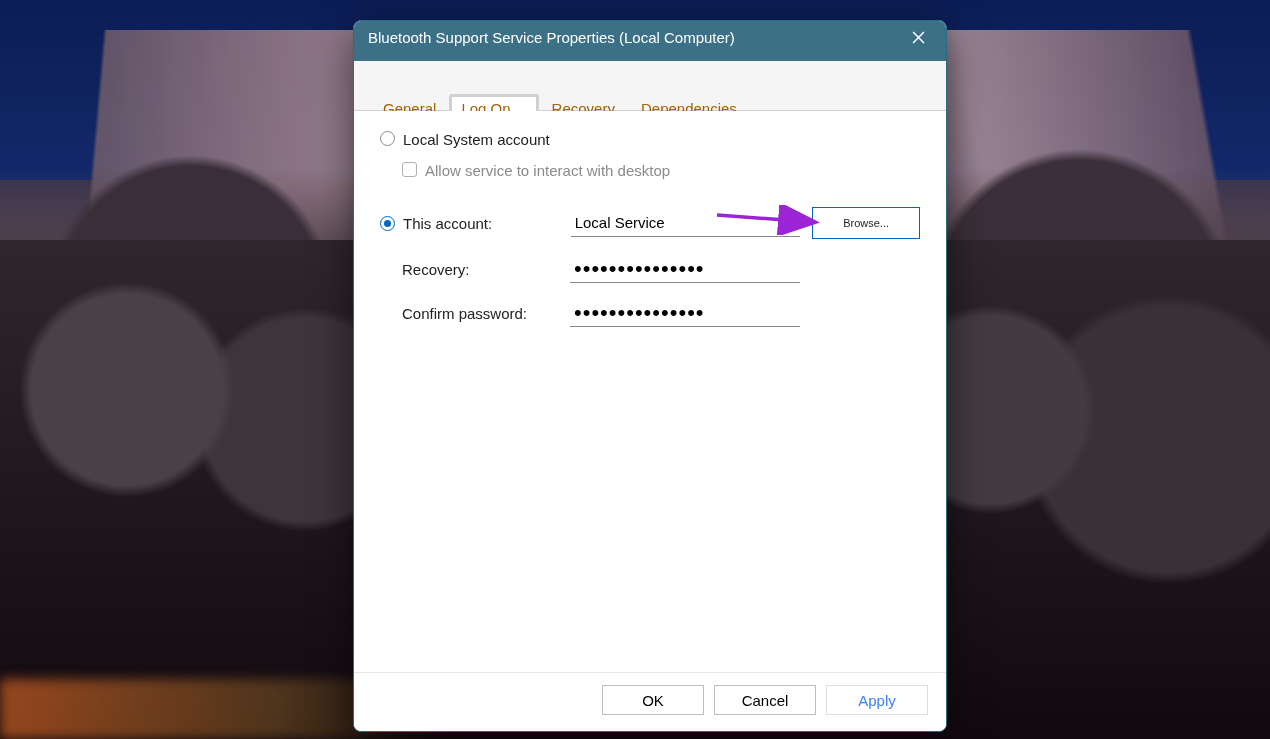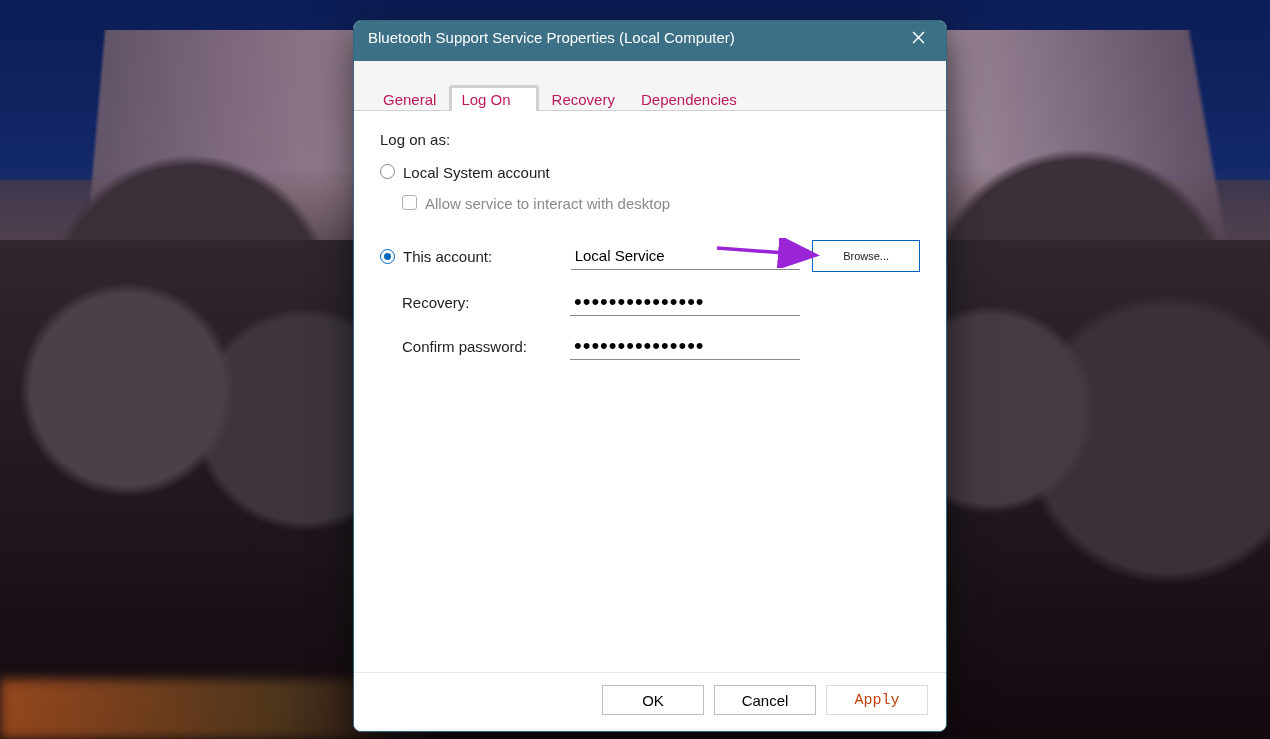--- a/index.html
+++ b/index.html
@@ -94,26 +94,26 @@
     .tab-strip {
       display: flex;
       align-items: flex-end;
       padding: 18px 16px 0 16px;
       background: #f5f5f5;
       border-bottom: 1px solid #d0d0d0;
     }
     .tab {
       padding: 6px 12px 7px 12px;
       font-size: 15px;
-      color: #be185d;
+      color: #a16207;
       cursor: pointer;
       border: 1px solid transparent;
       border-bottom: none;
       position: relative;
-      top: 5px;
+      top: 14px;
       background: transparent;
     }
     .tab.active {
       background: #fff;
       border-color: #d0d0d0;
       border-radius: 3px 3px 0 0;
     }
     .tab-highlight {
       border: 3px solid #c2410c;
       border-radius: 2px;
@@ -206,21 +206,21 @@
     }
     .dlg-btn {
       width: 102px;
       height: 30px;
       border: 1px solid #bdbdbd;
       background: #fff;
       font-size: 15px;
       font-family: inherit;
       cursor: pointer;
     }
-    .dlg-btn.disabled { color: #c2410c; border-color: #ddd; cursor: default; font-family: Liberation Mono, monospace; }
+    .dlg-btn.disabled { color: #3b82f6; border-color: #ddd; cursor: default; }
   </style>
 </head>
 <body>
 
 <div class="desktop-bg">
   <div class="sky"></div>
   <div class="mountain-back"></div>
   <div class="mountain-mid"></div>
   <div class="rocks"></div>
   <div class="light-streak"></div>
@@ -238,21 +238,20 @@
   </div>
 
   <div class="tab-strip">
     <div class="tab">General</div>
     <div class="tab active tab-highlight">Log On</div>
     <div class="tab">Recovery</div>
     <div class="tab">Dependencies</div>
   </div>
 
   <div class="content">
-    <div class="section-label">Log on as:</div>
 
     <div class="radio-row indented">
       <span class="radio"></span>
       <span>Local System account</span>
     </div>
     <div class="check-row indented">
       <span class="checkbox"></span>
       <span class="disabled-text">Allow service to interact with desktop</span>
     </div>
 

